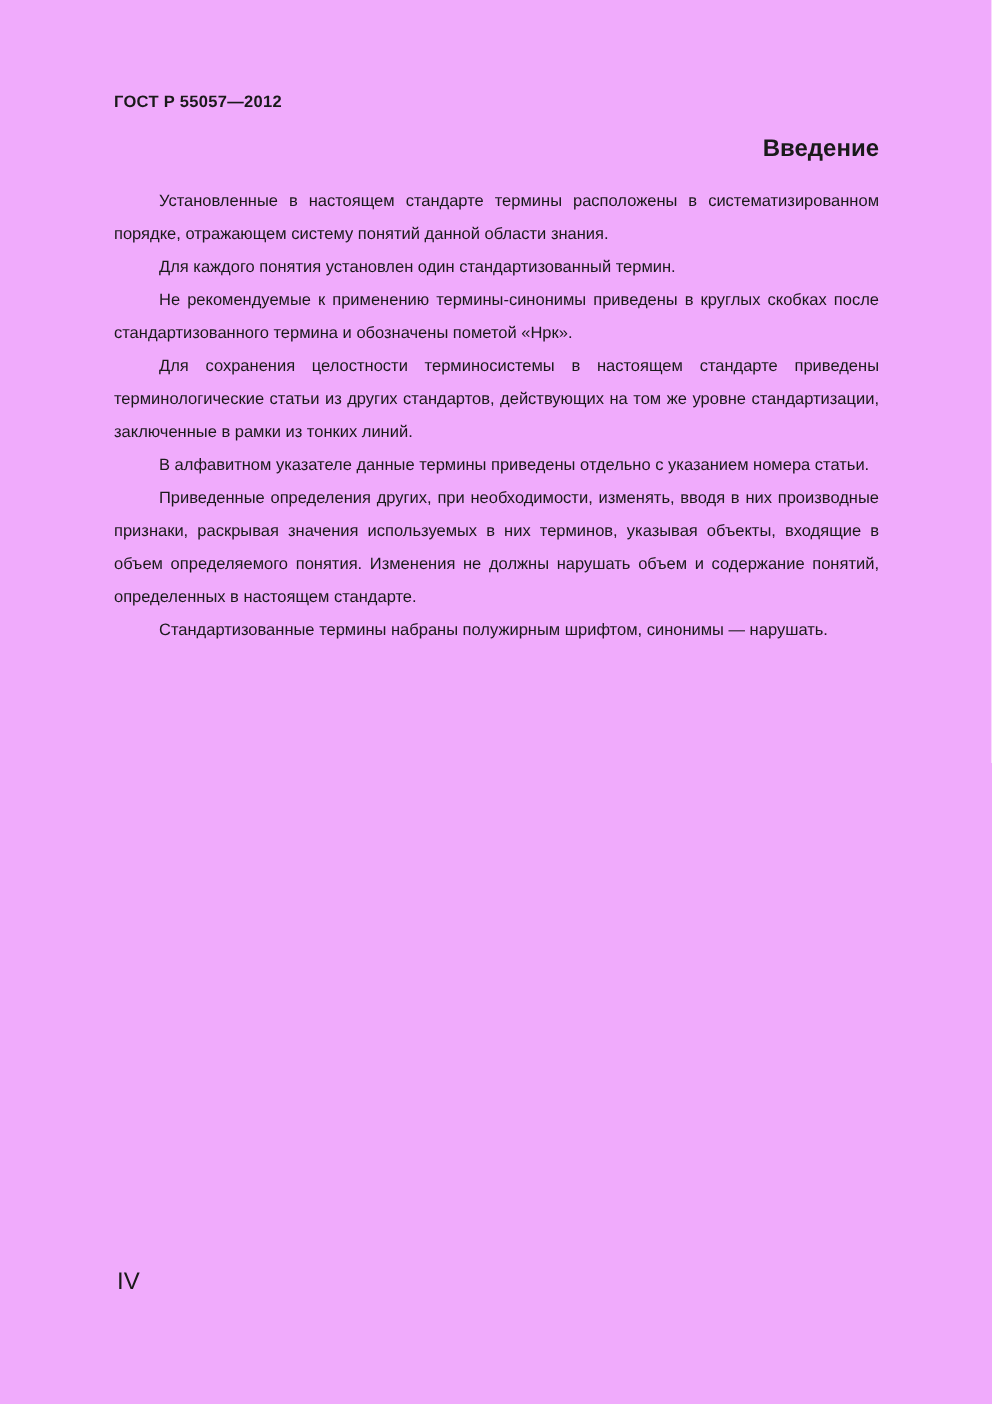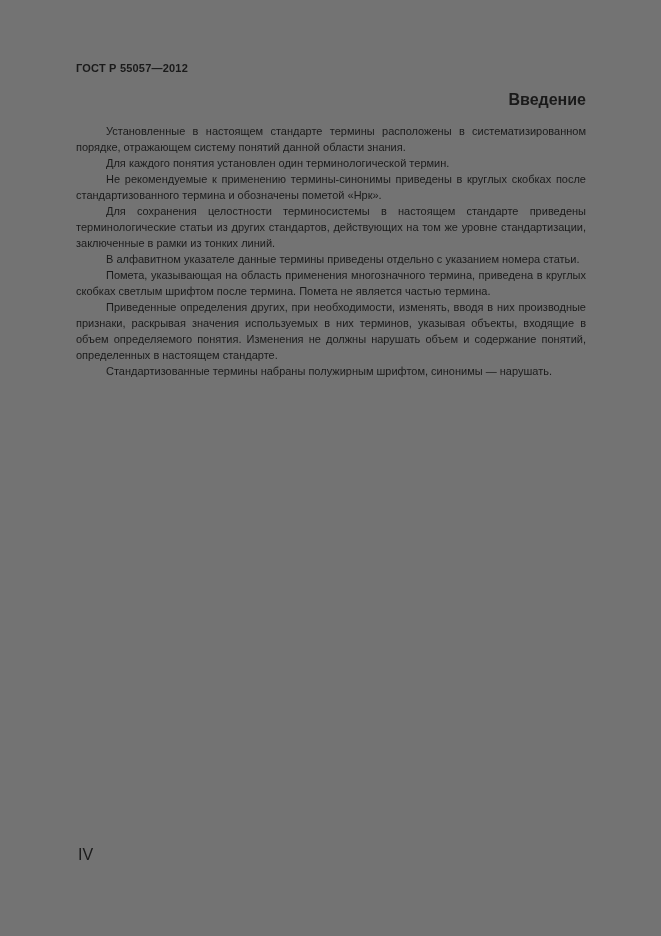--- a/index.html
+++ b/index.html
@@ -4,21 +4,21 @@
 <style>
   html, body {
     margin: 0;
     padding: 0;
     background: #ffffff;
   }
   .page {
     position: relative;
     width: 661px;
     height: 936px;
-    background: #737373;
+    background: #f0abfc;
     color: #1a1a1a;
     font-family: "Liberation Sans", sans-serif;
     overflow: hidden;
   }
   .doc-number {
     position: absolute;
     left: 76px;
     top: 62px;
     font-size: 11px;
     font-weight: bold;
@@ -35,21 +35,21 @@
     text-align: right;
     font-size: 16px;
     font-weight: bold;
   }
   .body-text {
     position: absolute;
     left: 76px;
     top: 123px;
     width: 510px;
     font-size: 11px;
-    line-height: 16px;
+    line-height: 22px;
     text-align: justify;
     hyphens: manual;
     -webkit-hyphens: manual;
   }
   .body-text p {
     margin: 0;
     text-indent: 30px;
   }
   .page-number {
     position: absolute;
@@ -62,24 +62,23 @@
 <body>
 
 <div class="page">
 
   <div class="doc-number">ГОСТ Р 55057—2012</div>
 
   <div class="page-title">Введение</div>
 
   <div class="body-text">
     <p>Установленные в настоящем стандарте термины расположены в систематизированном порядке, отражающем систему понятий данной области знания.</p>
-    <p>Для каждого понятия установлен один терминологической термин.</p>
+    <p>Для каждого понятия установлен один стандартизованный термин.</p>
     <p>Не рекомендуемые к применению термины-синонимы приведены в круглых скобках после стан­дартизованного термина и обозначены пометой «Нрк».</p>
     <p>Для сохранения целостности терминосистемы в настоящем стандарте приведены терминологи­ческие статьи из других стандартов, действующих на том же уровне стандартизации, заключенные в рамки из тонких линий.</p>
     <p>В алфавитном указателе данные термины приведены отдельно с указанием номера статьи.</p>
-    <p>Помета, указывающая на область применения многозначного термина, приведена в круглых скобках светлым шрифтом после термина. Помета не является частью термина.</p>
     <p>Приведенные определения других, при необходимости, изменять, вводя в них производные при­знаки, раскрывая значения используемых в них терминов, указывая объекты, входящие в объем опре­деляемого понятия. Изменения не должны нарушать объем и содержание понятий, определенных в настоящем стандарте.</p>
     <p>Стандартизованные термины набраны полужирным шрифтом, синонимы — нарушать.</p>
   </div>
 
   <div class="page-number">IV</div>
 
 </div>
 
 </body></html>

